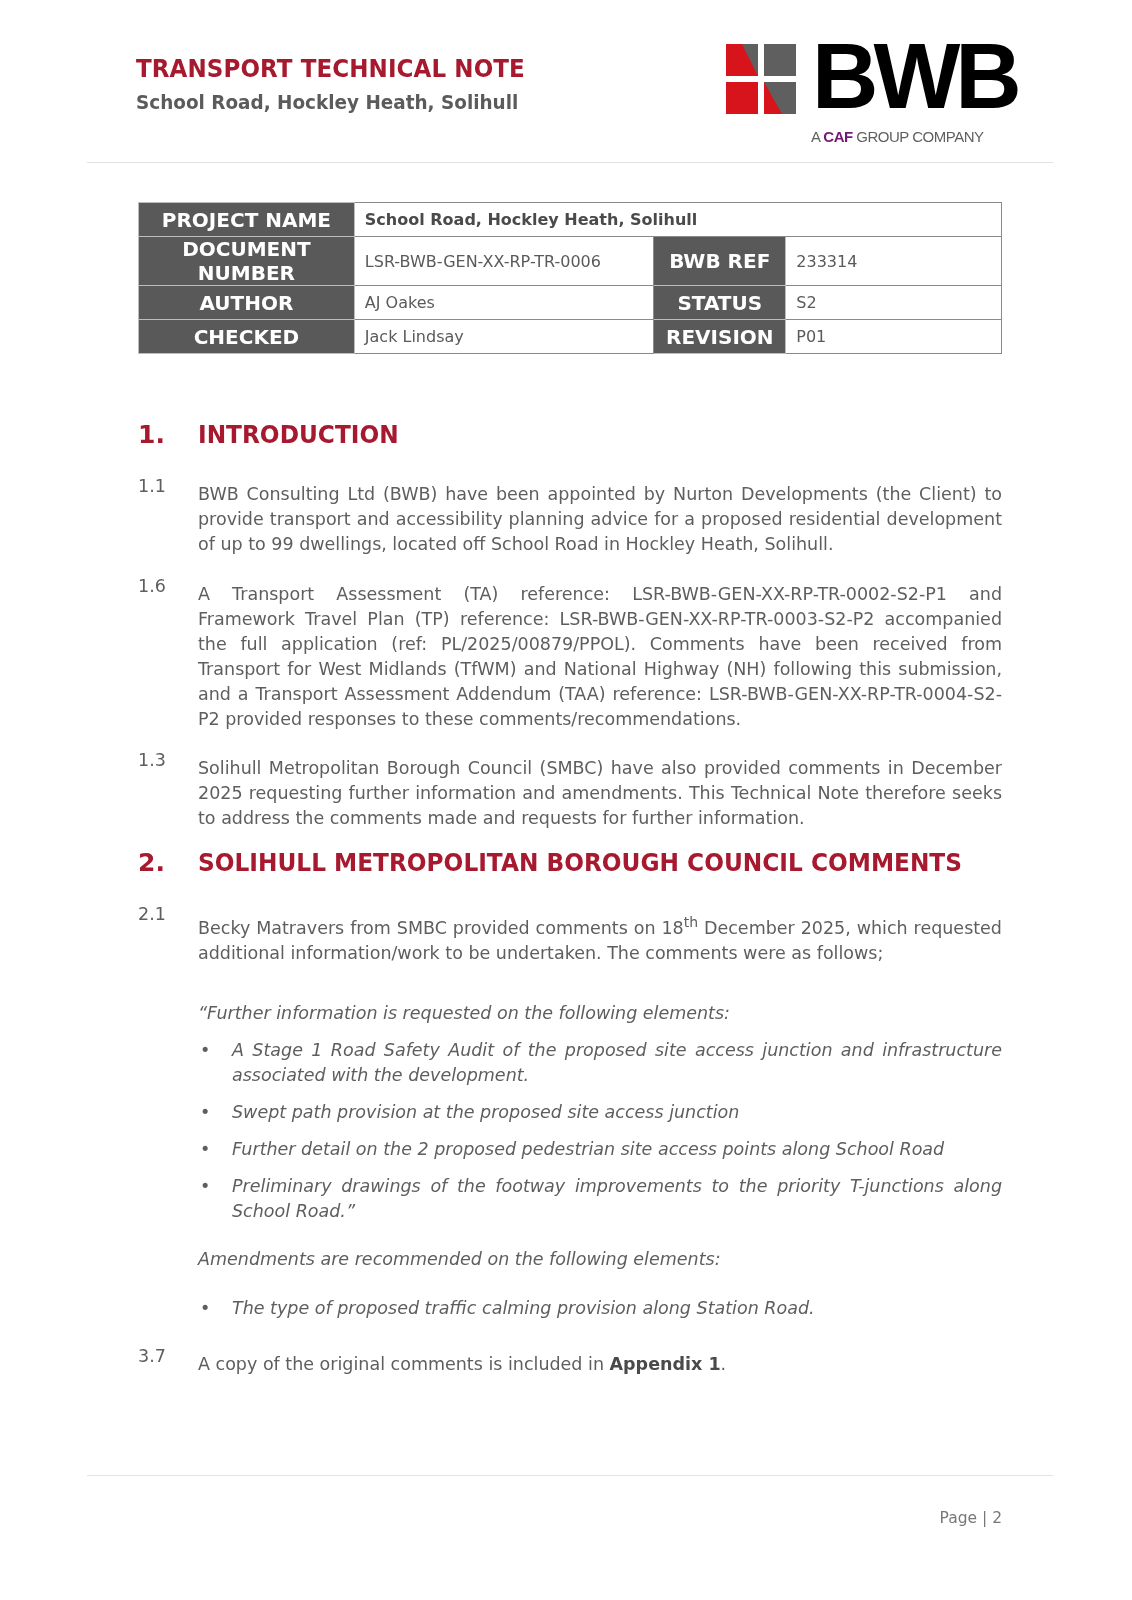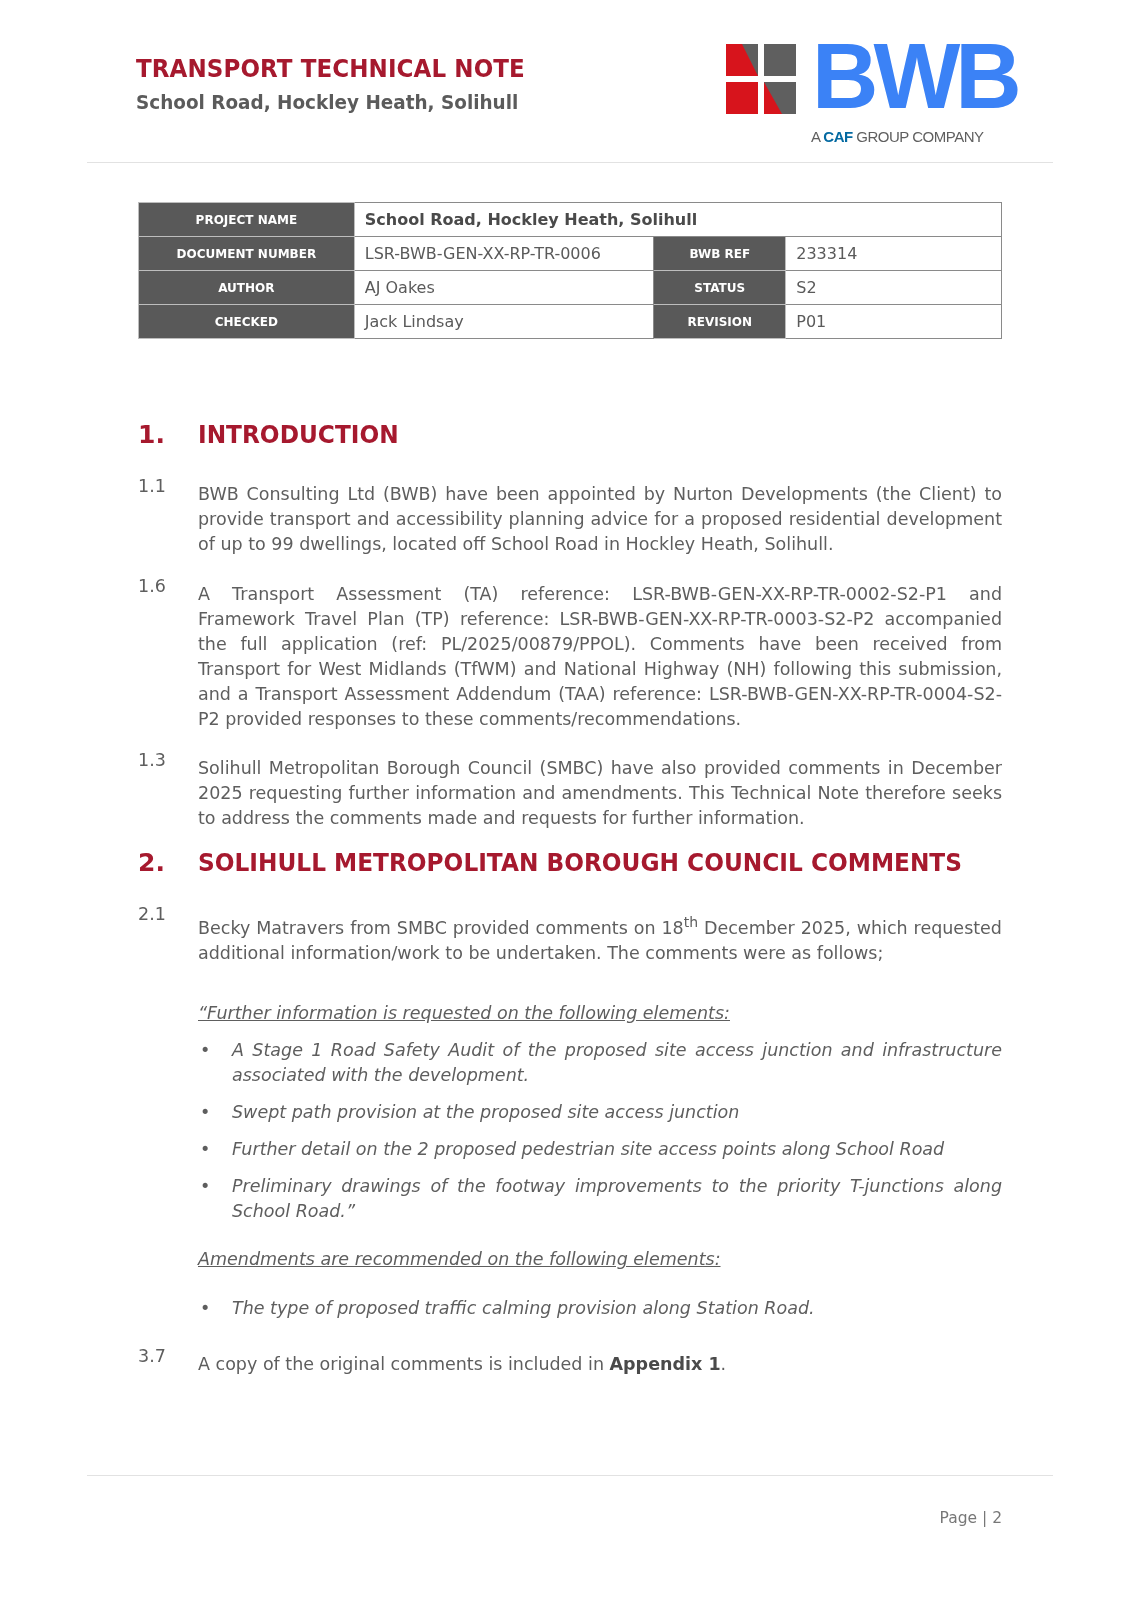--- a/index.html
+++ b/index.html
@@ -3,36 +3,36 @@
 <meta charset="utf-8">
 <style>
   html, body { margin:0; padding:0; background:#fff; }
   body { width:1132px; height:1600px; position:relative; overflow:hidden;
          font-family:"DejaVu Sans", sans-serif; color:#555; }
   .abs { position:absolute; }
   .title { left:136px; top:54px; font-size:25px; font-weight:bold; color:#a6192e; letter-spacing:0.1px; transform:scaleX(0.92); transform-origin:left; white-space:nowrap; }
   .subtitle { left:136px; top:90px; font-size:20px; font-weight:bold; color:#5b5b5b; transform:scaleX(0.92); transform-origin:left; white-space:nowrap; }
   .logo { left:726px; top:44px; width:286px; height:106px; }
   .logo .sq { position:absolute; width:32px; height:32px; background:#5f5f5f; overflow:hidden; }
-  .logo .bwb { position:absolute; left:86px; top:-14px; font-size:92px; font-weight:bold; color:#3b82f6; letter-spacing:-5px; line-height:1; font-family:"Liberation Sans", sans-serif; }
+  .logo .bwb { position:absolute; left:86px; top:-14px; font-size:92px; font-weight:bold; color:#000000; letter-spacing:-5px; line-height:1; font-family:"Liberation Sans", sans-serif; }
   .logo .caf { position:absolute; left:85px; top:84px; font-size:15px; color:#5f5f5f; white-space:nowrap; font-family:"Liberation Sans", sans-serif; letter-spacing:-0.5px; }
-  .logo .caf b { color:#0369a1; }
+  .logo .caf b { color:#701a75; }
   .hr { left:87px; width:966px; height:1px; background:#e2e2e2; }
   table.meta { position:absolute; left:138px; top:202px; width:864px; border-collapse:collapse; font-size:16px; }
   table.meta td { height:34px; border:1px solid #8a8a8a; padding:0 10px; box-sizing:border-box; }
-  table.meta td.lab { background:#595959; color:#fff; font-weight:bold; text-align:center; font-size:12px; border-color:#bdbdbd; }
+  table.meta td.lab { background:#595959; color:#fff; font-weight:bold; text-align:center; font-size:20px; border-color:#bdbdbd; }
   table.meta td.val { color:#5a5a5a; }
   table.meta td.valb { color:#4a4a4a; font-weight:bold; }
   h2 { position:absolute; margin:0; font-size:25px; font-weight:bold; color:#a6192e; white-space:nowrap; }
   h2 .num { position:absolute; left:0; }
   h2 .txt { position:absolute; left:60px; transform:scaleX(0.93); transform-origin:left; }
   .para { position:absolute; left:138px; width:864px; font-size:17.5px; line-height:25px; color:#5e5e5e; }
   .para .pn { position:absolute; left:0; top:0; }
   .para .pt { margin-left:60px; text-align:justify;margin-top:8px; }
-  .ital { position:absolute; left:198px; width:804px; font-size:17.5px; line-height:25px; font-style:italic; color:#5e5e5e;text-decoration:underline; }
+  .ital { position:absolute; left:198px; width:804px; font-size:17.5px; line-height:25px; font-style:italic; color:#5e5e5e; }
   .bul { position:absolute; left:198px; width:804px; font-size:17.5px; line-height:25px; font-style:italic; color:#5e5e5e; }
   .bul .dot { position:absolute; left:2px; top:0; font-style:normal; }
   .bul .bt { margin-left:34px; text-align:justify; }
   .footer { right:130px; top:1509px; font-size:15.5px; color:#777; }
   sup { font-size:14px; }
   b.app { color:#4a4a4a; }
 </style>
 </head>
 <body>
 

